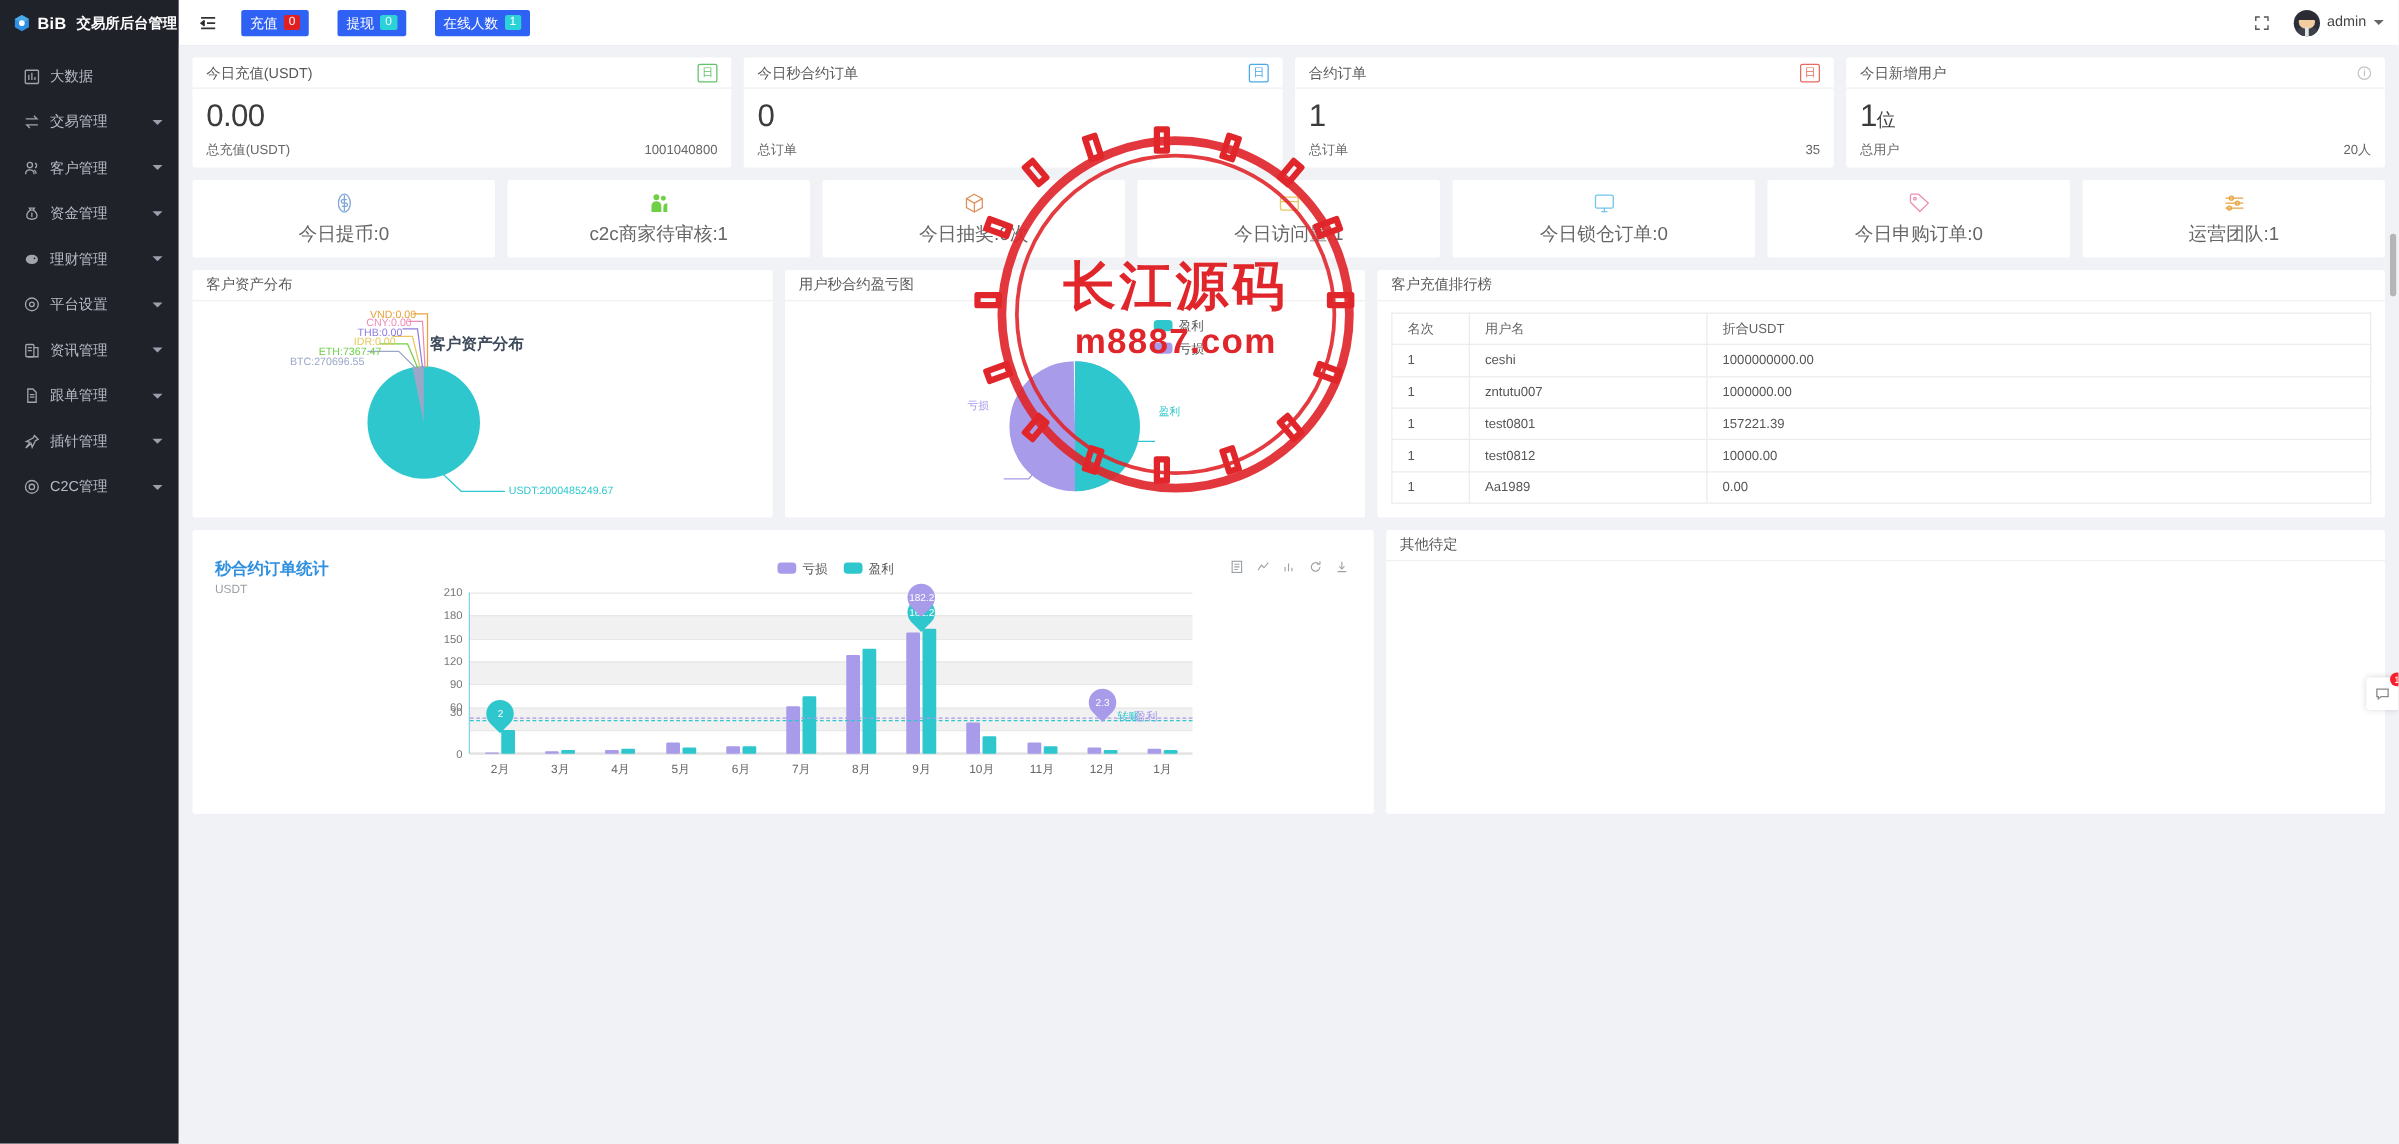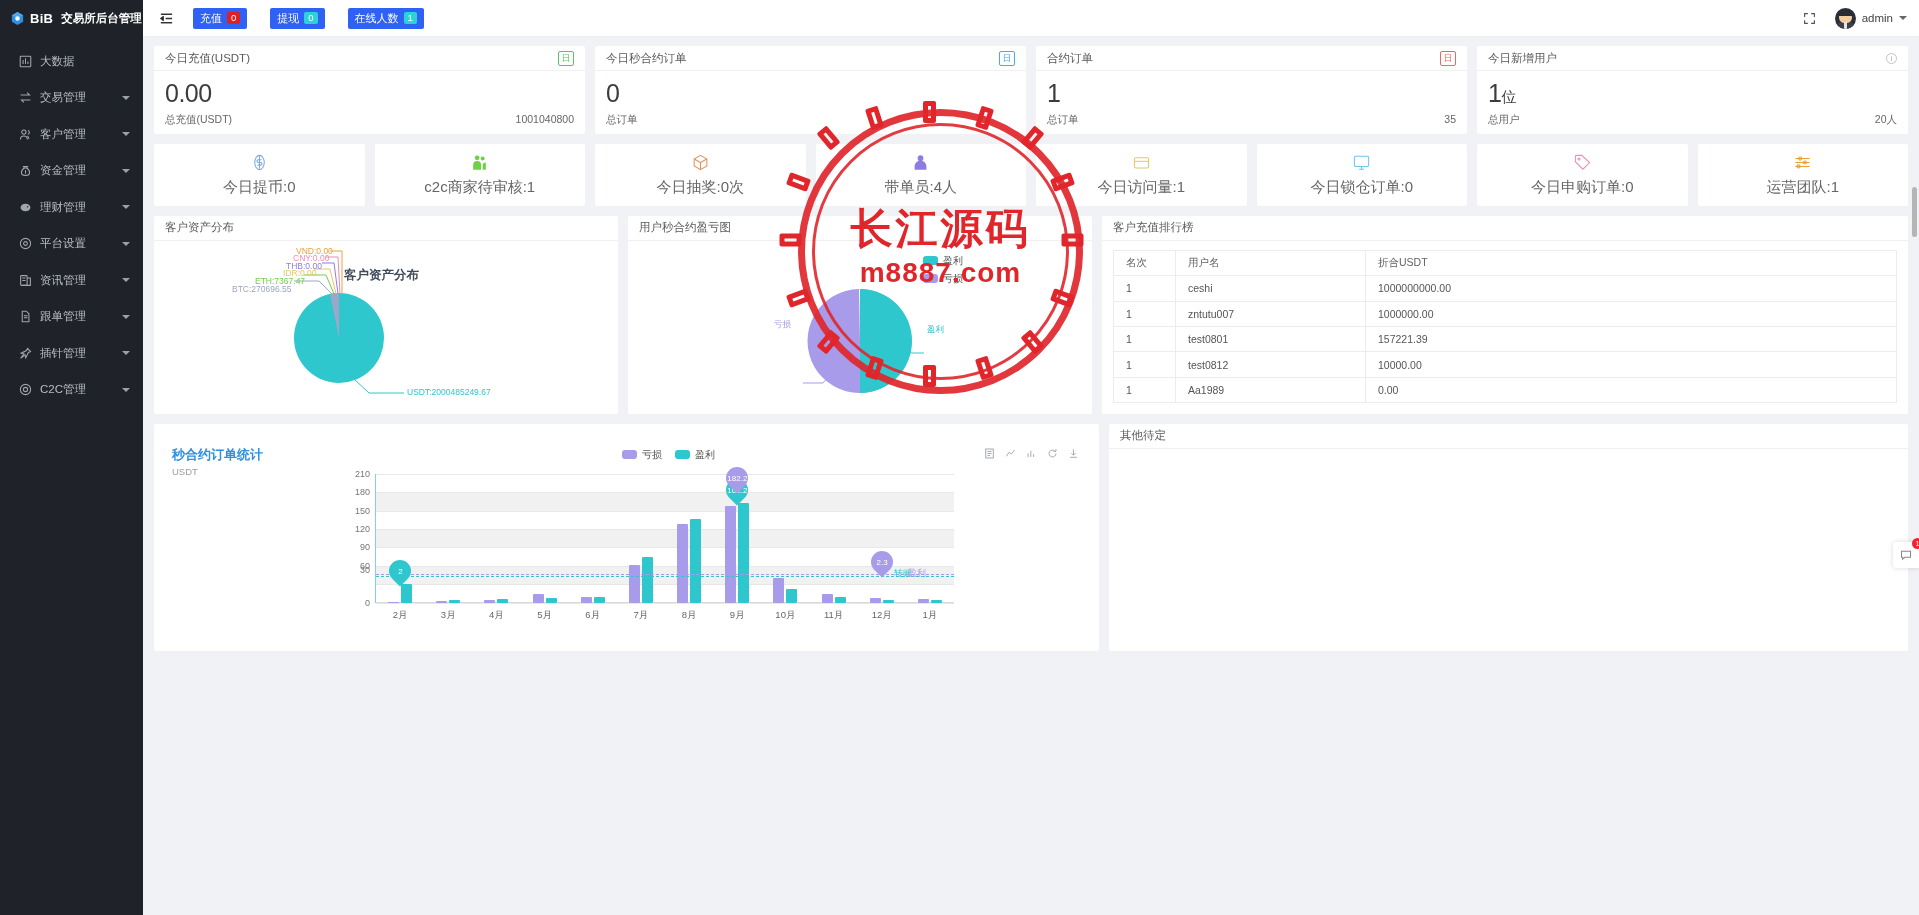--- a/index.html
+++ b/index.html
@@ -419,27 +419,20 @@
               <path d="M16 21v-5a4 4 0 014-4v9z"></path>
             </svg>
           <span class="tile-lb">c2c商家待审核:1</span>
         </div>
         <div class="tile">
           <svg viewBox="0 0 24 24" style="stroke:#e2915c">
               <path d="M12 3l8 4.5v9L12 21l-8-4.5v-9z"></path>
               <path d="M12 12v9M12 12l8-4.5M12 12L4 7.5"></path>
             </svg>
           <span class="tile-lb">今日抽奖:0次</span>
-        </div>
-        <div class="tile">
-          <svg viewBox="0 0 24 24" style="fill:#8e7ce0;stroke:none">
-              <circle cx="12" cy="6.5" r="3.6"></circle>
-              <path d="M4.5 21v-4a7.5 7.5 0 0115 0v4z"></path>
-            </svg>
-          <span class="tile-lb">带单员:4人</span>
         </div>
         <div class="tile">
           <svg viewBox="0 0 24 24" style="stroke:#e8c65c">
               <rect x="3" y="6" width="18" height="13" rx="2"></rect>
               <line x1="3" y1="10.5" x2="21" y2="10.5"></line>
             </svg>
           <span class="tile-lb">今日访问量:1</span>
         </div>
         <div class="tile">
           <svg viewBox="0 0 24 24" style="stroke:#6fc4e8">

